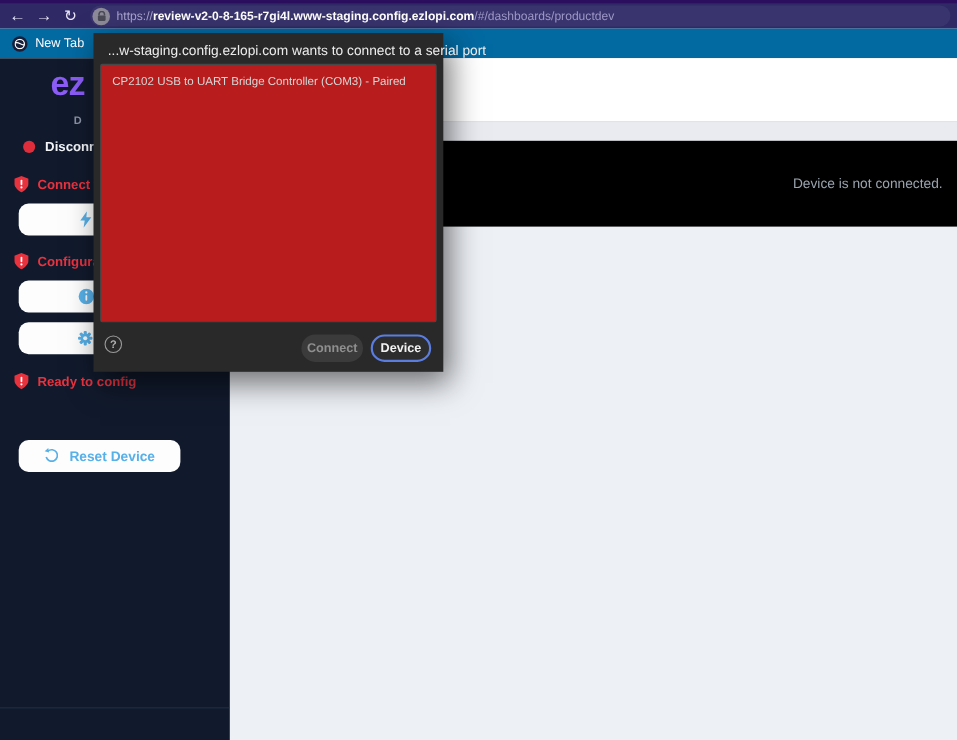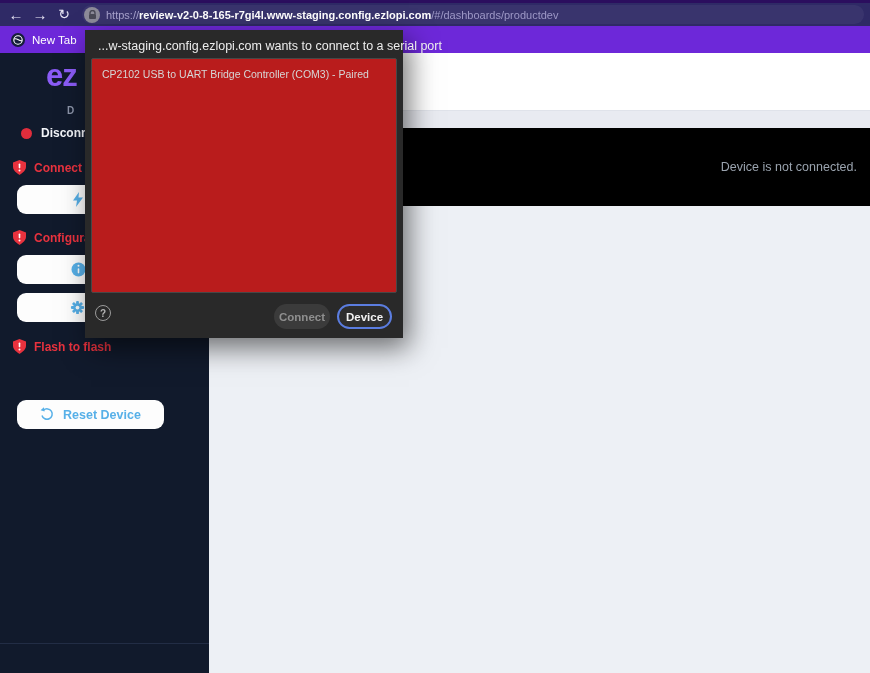--- a/index.html
+++ b/index.html
@@ -10,21 +10,21 @@
   
   .topbar { left:0; top:0; width:870px; height:26px; background:#2f2a66; border-top:3px solid #2b0e5e; display:flex; align-items:center; }
   .nav-glyph { color:#e8e5f5; font-size:15px; width:24px; text-align:center; cursor:pointer; line-height:23px; }
   .nav-glyph.reload { font-size:14px; }
   .addr-pill { display:flex; align-items:center; gap:6px; background:rgba(255,255,255,0.05); border-radius:10px; height:19px; margin-left:6px; padding:0 8px 0 2px; flex:1; margin-right:6px; }
   .lock-badge { width:16px; height:16px; border-radius:50%; background:#8d8b99; display:flex; align-items:center; justify-content:center; flex:none; }
   .url-text { font-size:11px; color:#a9a4cf; white-space:nowrap; }
   .url-text b { color:#ffffff; font-weight:bold; }
   .url-path { color:#9d98c6; }
 
-  .tabstrip { left:0; top:26px; width:870px; height:27px; background:#6d28d9; display:flex; align-items:center; }
+  .tabstrip { left:0; top:26px; width:870px; height:27px; background:#0369a1; display:flex; align-items:center; }
   .fav-circle { width:14px; height:14px; border-radius:50%; background:#161e3a; margin-left:11px; display:flex; align-items:center; justify-content:center; flex:none; }
   .tab-label { color:#ffffff; font-size:11.5px; margin-left:7px; }
   .folder-sliver { width:13px; height:11px; background:#e9c76b; border-radius:2px; margin-left:34px; }
 
   
   .sidebar { left:0; top:53px; width:209px; height:620px; background:#111a2c; }
   .side-logo { left:46px; top:5px; color:#8b5cf6; font-size:31px; font-weight:bold; letter-spacing:-1px; }
   .side-caption { left:67px; top:52px; color:#8b93a7; font-size:10px; font-weight:bold; }
   .status-row { left:21px; top:73px; display:flex; align-items:center; gap:9px; }
   .status-dot { width:11px; height:11px; border-radius:50%; background:#e02d3c; }
@@ -134,21 +134,21 @@
       </svg>
     <span class="lbl">Ge</span>
   </button>
 
   <div class="abs section-row" style="top:286px;">
     <svg width="13" height="15" viewBox="0 0 13 15">
         <path d="M6.5 0 L13 2.5 V7 C13 11.3 6.5 15 6.5 15 C6.5 15 0 11.3 0 7 V2.5 Z" fill="#e8323e"></path>
         <rect x="5.7" y="3.4" width="1.6" height="5" rx="0.8" fill="#fff"></rect>
         <circle cx="6.5" cy="10.4" r="1" fill="#fff"></circle>
       </svg>
-    <span class="section-label">Flash to flash</span>
+    <span class="section-label">Ready to config</span>
   </div>
   <button class="abs side-btn" style="top:347px;">
     <svg width="14" height="15" viewBox="0 0 14 15">
         <path d="M3.5 3.2 A5.2 5.2 0 1 1 2 8.5" fill="none" stroke="#57b0e8" stroke-width="1.5"></path>
         <polygon points="3.9,0.2 4.6,4.4 0.6,3.2" fill="#57b0e8"></polygon>
       </svg>
     <span class="lbl">Reset Device</span>
   </button>
 
   <div class="abs side-divider"></div>

